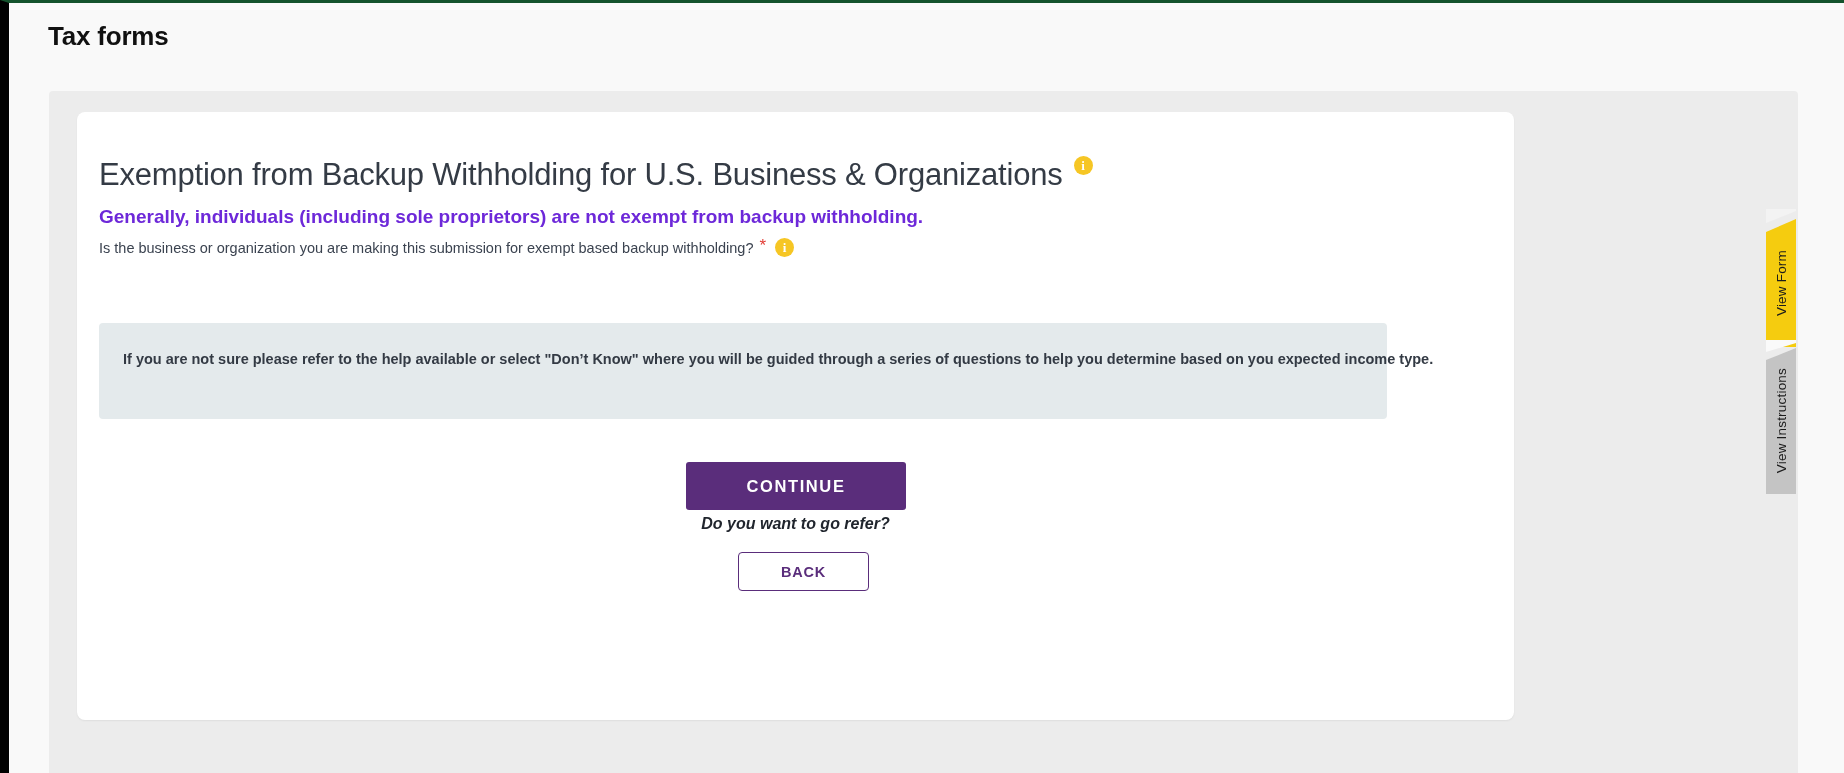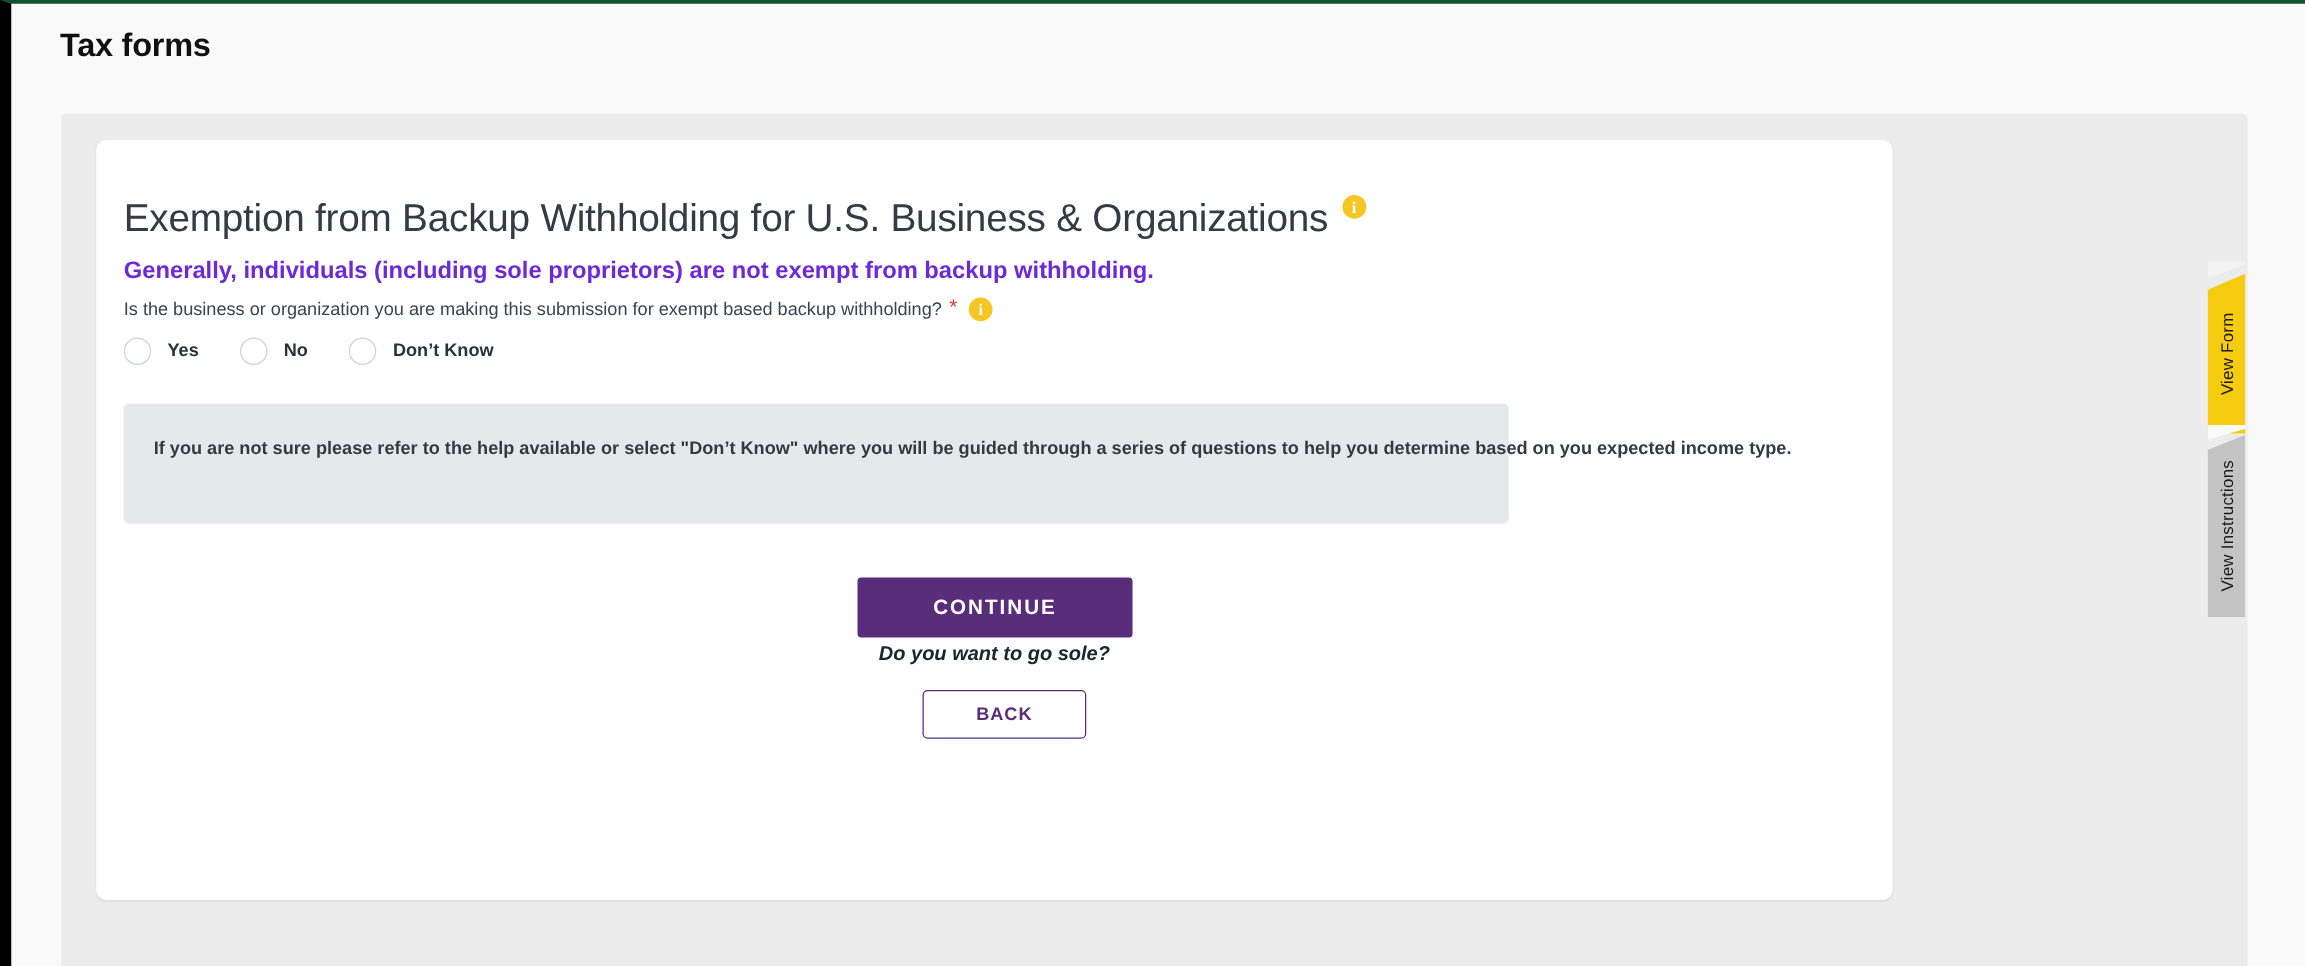--- a/index.html
+++ b/index.html
@@ -159,21 +159,21 @@
     font-weight: bold;
     color: #2b313a;
     white-space: nowrap;
   }
 
   
   #help-box {
     position: absolute;
     left: 22px;
     top: 211px;
-    width: 1108px;
+    width: 1288px;
     height: 96px;
     background: #e4eaec;
     border-radius: 4px;
     box-sizing: border-box;
   }
   #help-box-text {
     position: absolute;
     left: 24px;
     top: 25px;
     width: 1343px;
@@ -306,42 +306,28 @@
       </div>
 
       <div id="lead-text">Generally, individuals (including sole proprietors) are not exempt from backup withholding.</div>
 
       <div id="question-row">
         <span>Is the business or organization you are making this submission for exempt based backup withholding?</span>
         <span id="required-asterisk">*</span>
         <span class="info-icon" id="question-info-icon">i</span>
       </div>
 
-      <div id="radio-group">
-        <div class="radio-option">
-          <span class="radio-circle"></span>
-          <span class="radio-label">Yes</span>
-        </div>
-        <div class="radio-option">
-          <span class="radio-circle"></span>
-          <span class="radio-label">No</span>
-        </div>
-        <div class="radio-option">
-          <span class="radio-circle"></span>
-          <span class="radio-label">Don’t Know</span>
-        </div>
-      </div>
 
       <div id="help-box">
         <div id="help-box-text">If you are not sure please refer to the help available or select "Don’t Know" where you will be guided through a series of questions to help you determine based on you expected income type.</div>
       </div>
 
       <button id="continue-button">CONTINUE</button>
 
-      <div id="go-back-prompt">Do you want to go sole?</div>
+      <div id="go-back-prompt">Do you want to go refer?</div>
 
       <button id="back-button">BACK</button>
 
     </div>
 
   </div>
 
   <div id="side-tabs">
     <div id="tab-view-form-fold"></div>
     <div class="side-tab" id="tab-view-form">

